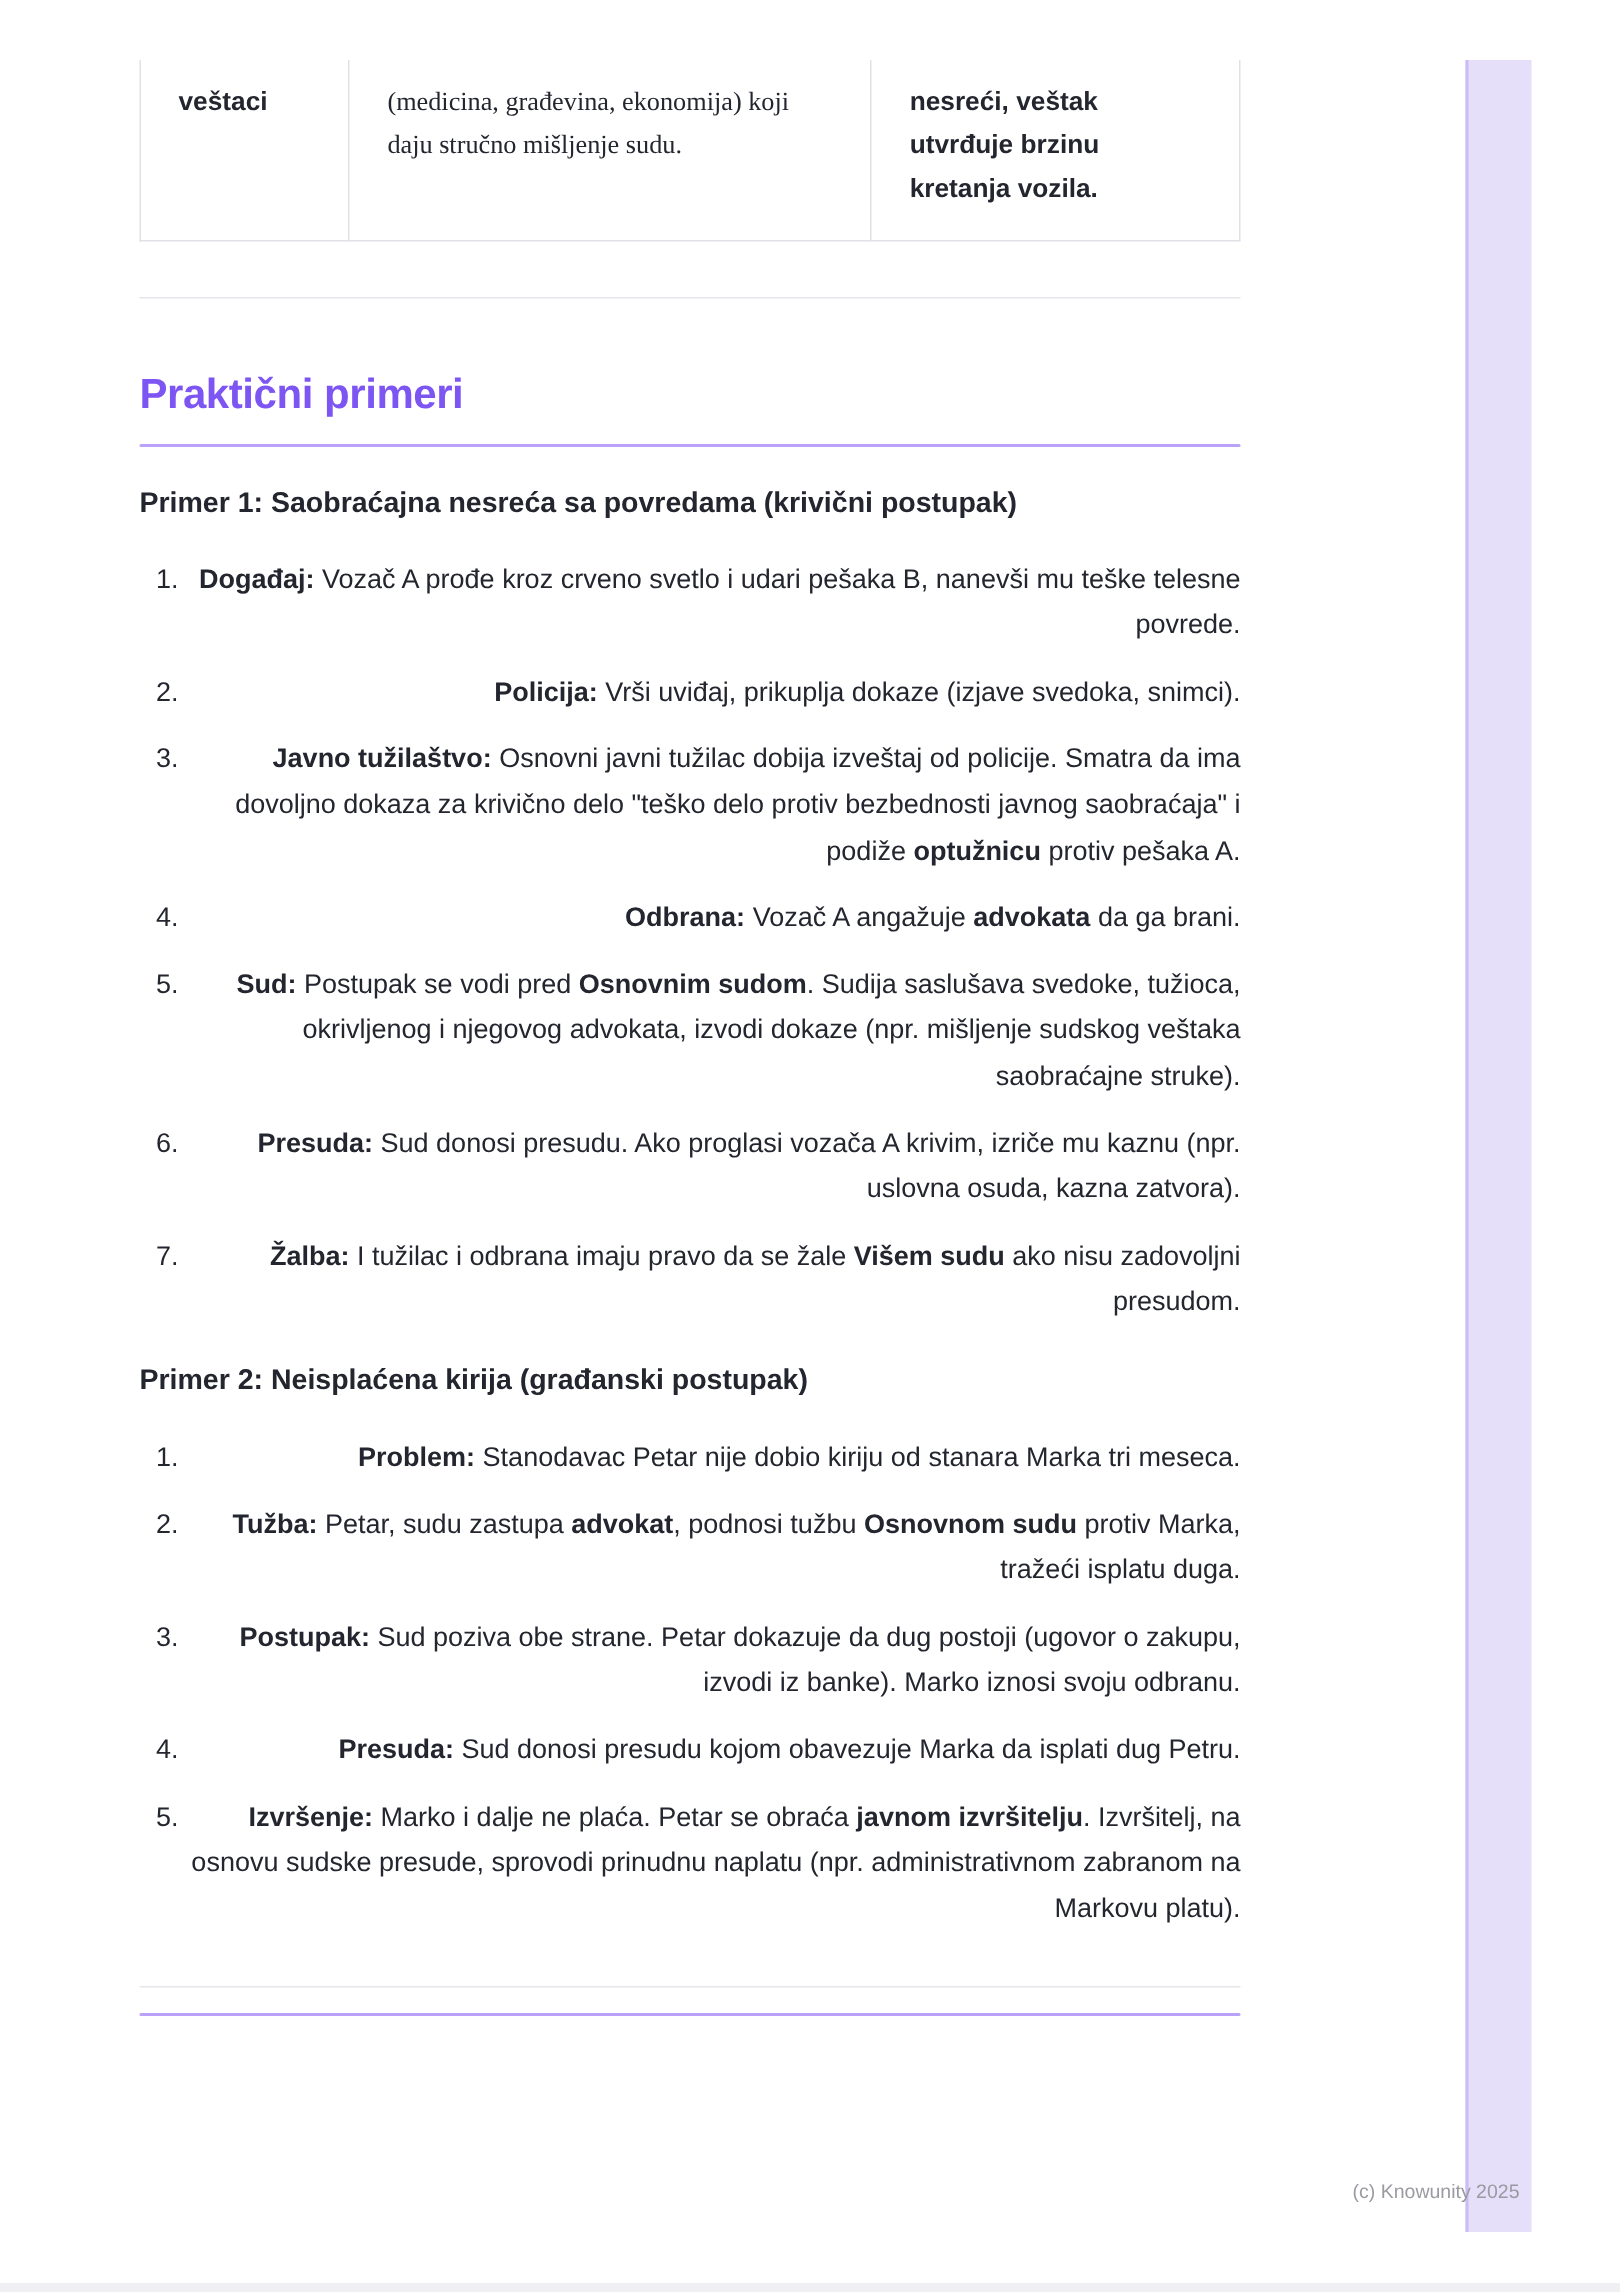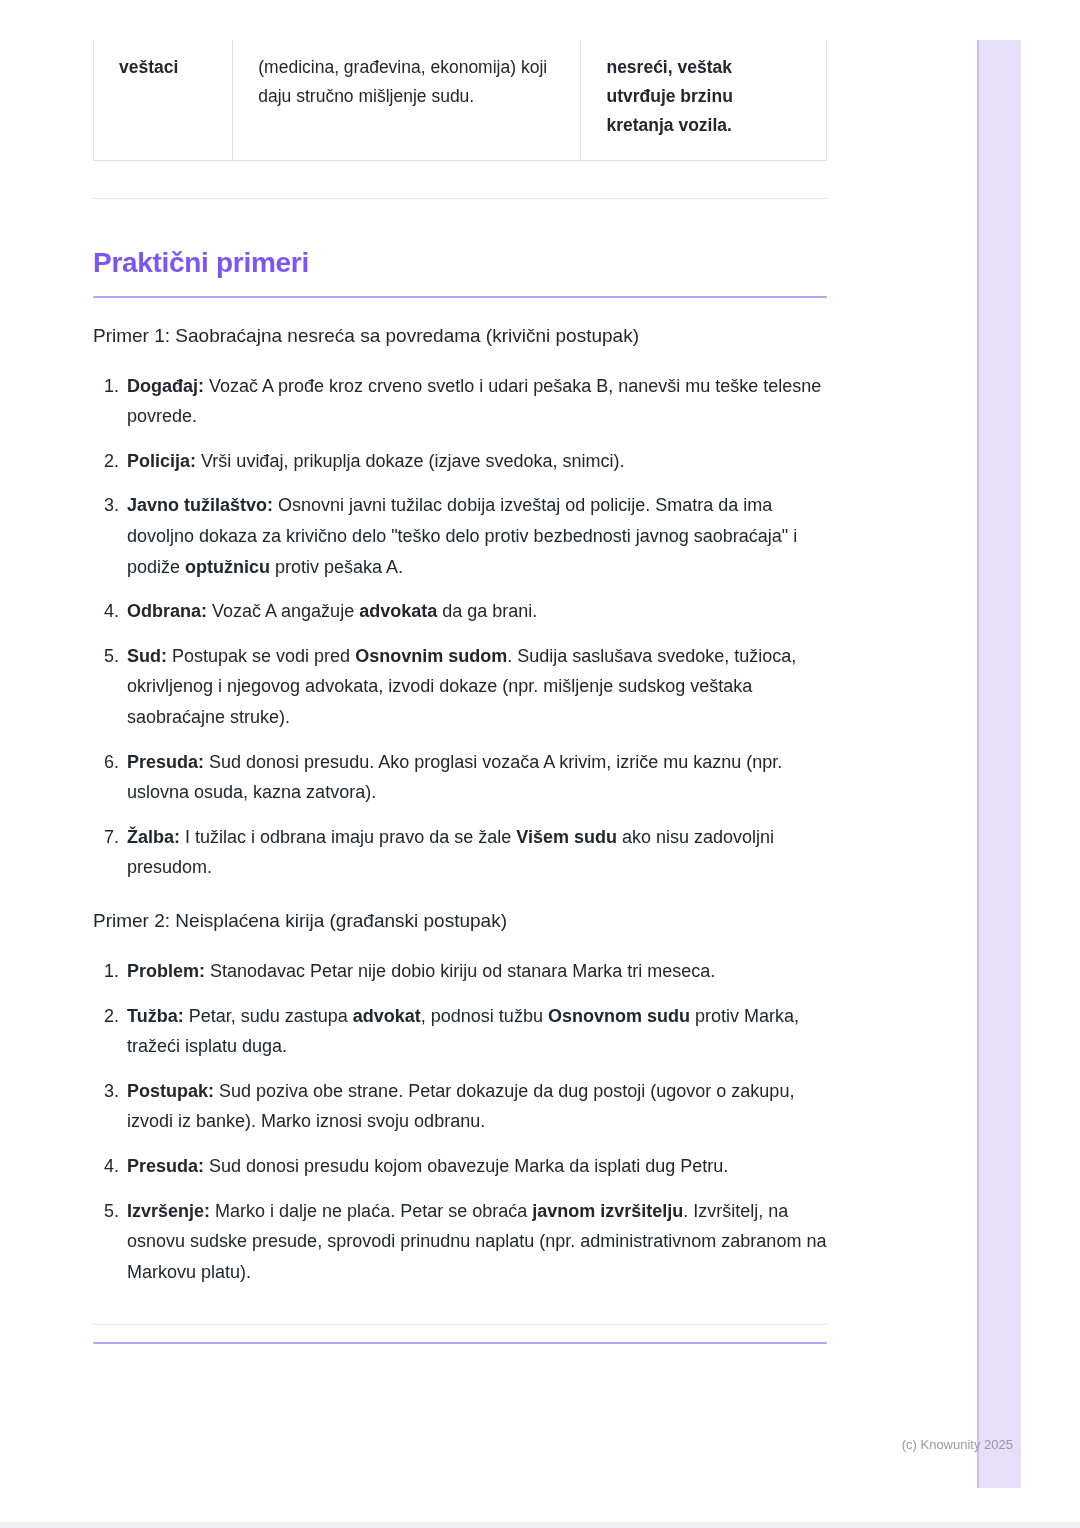--- a/index.html
+++ b/index.html
@@ -30,21 +30,21 @@
   .def-table td {
     border: 1px solid var(--table-border, #e0e1e6);
     border-top: none;
     vertical-align: top;
     padding: 13px 24px 20px 25px;
     font-size: 17.5px;
     line-height: 1.65;
   }
   .def-table td.term { font-weight: 700; }
   .col-term { width: 19%; }
-  .col-def  { width: 47.5%; }
+  .col-def  { width: 47.5%; font-family: Liberation Serif, serif; }
   .col-ex   { width: 33.5%; font-weight: bold; }
   hr.divider {
     border: none;
     border-top: 1px solid var(--divider, #e5e5ea);
     margin: 37px 0 0;
   }
   h1.section-title {
     margin: 48px 0 0;
     font-size: 28px;
     font-weight: 700;
@@ -53,47 +53,48 @@
   }
   .title-underline {
     height: 2px;
     background: var(--underline, #b9a2f7);
     margin-top: 17px;
     border-radius: 1px;
   }
   h2.example-heading {
     margin: 27px 0 0;
     font-size: 19px;
-    font-weight: 400;
+    font-weight: 700;
     color: var(--text, #24262f);
   }
   ol.steps {
     margin: 24px 0 0;
     padding-left: 31px;
     font-size: 18px;
     line-height: 1.7;
+    text-align: right;
   }
   ol.steps li {
     margin-bottom: 14px;
     padding-left: 3px;
   }
   ol.steps strong { font-weight: 700; }
   .side-strip {
     position: absolute;
     top: 40px;
     left: 977px;
     width: 44px;
     height: 1448px;
     background: var(--strip, #e6dffa);
     border-left: 2px solid var(--strip-border, #cbbcf6);
   }
   .watermark {
     position: absolute;
     right: 67px;
-    bottom: 76px;
+    bottom: 60px;
     font-size: 13px;
     color: var(--watermark, #9a9aa2);
     z-index: 2;
   }
   .bottom-edge {
     position: absolute;
     left: 0;
     bottom: 0;
     width: 100%;
     height: 6px;

